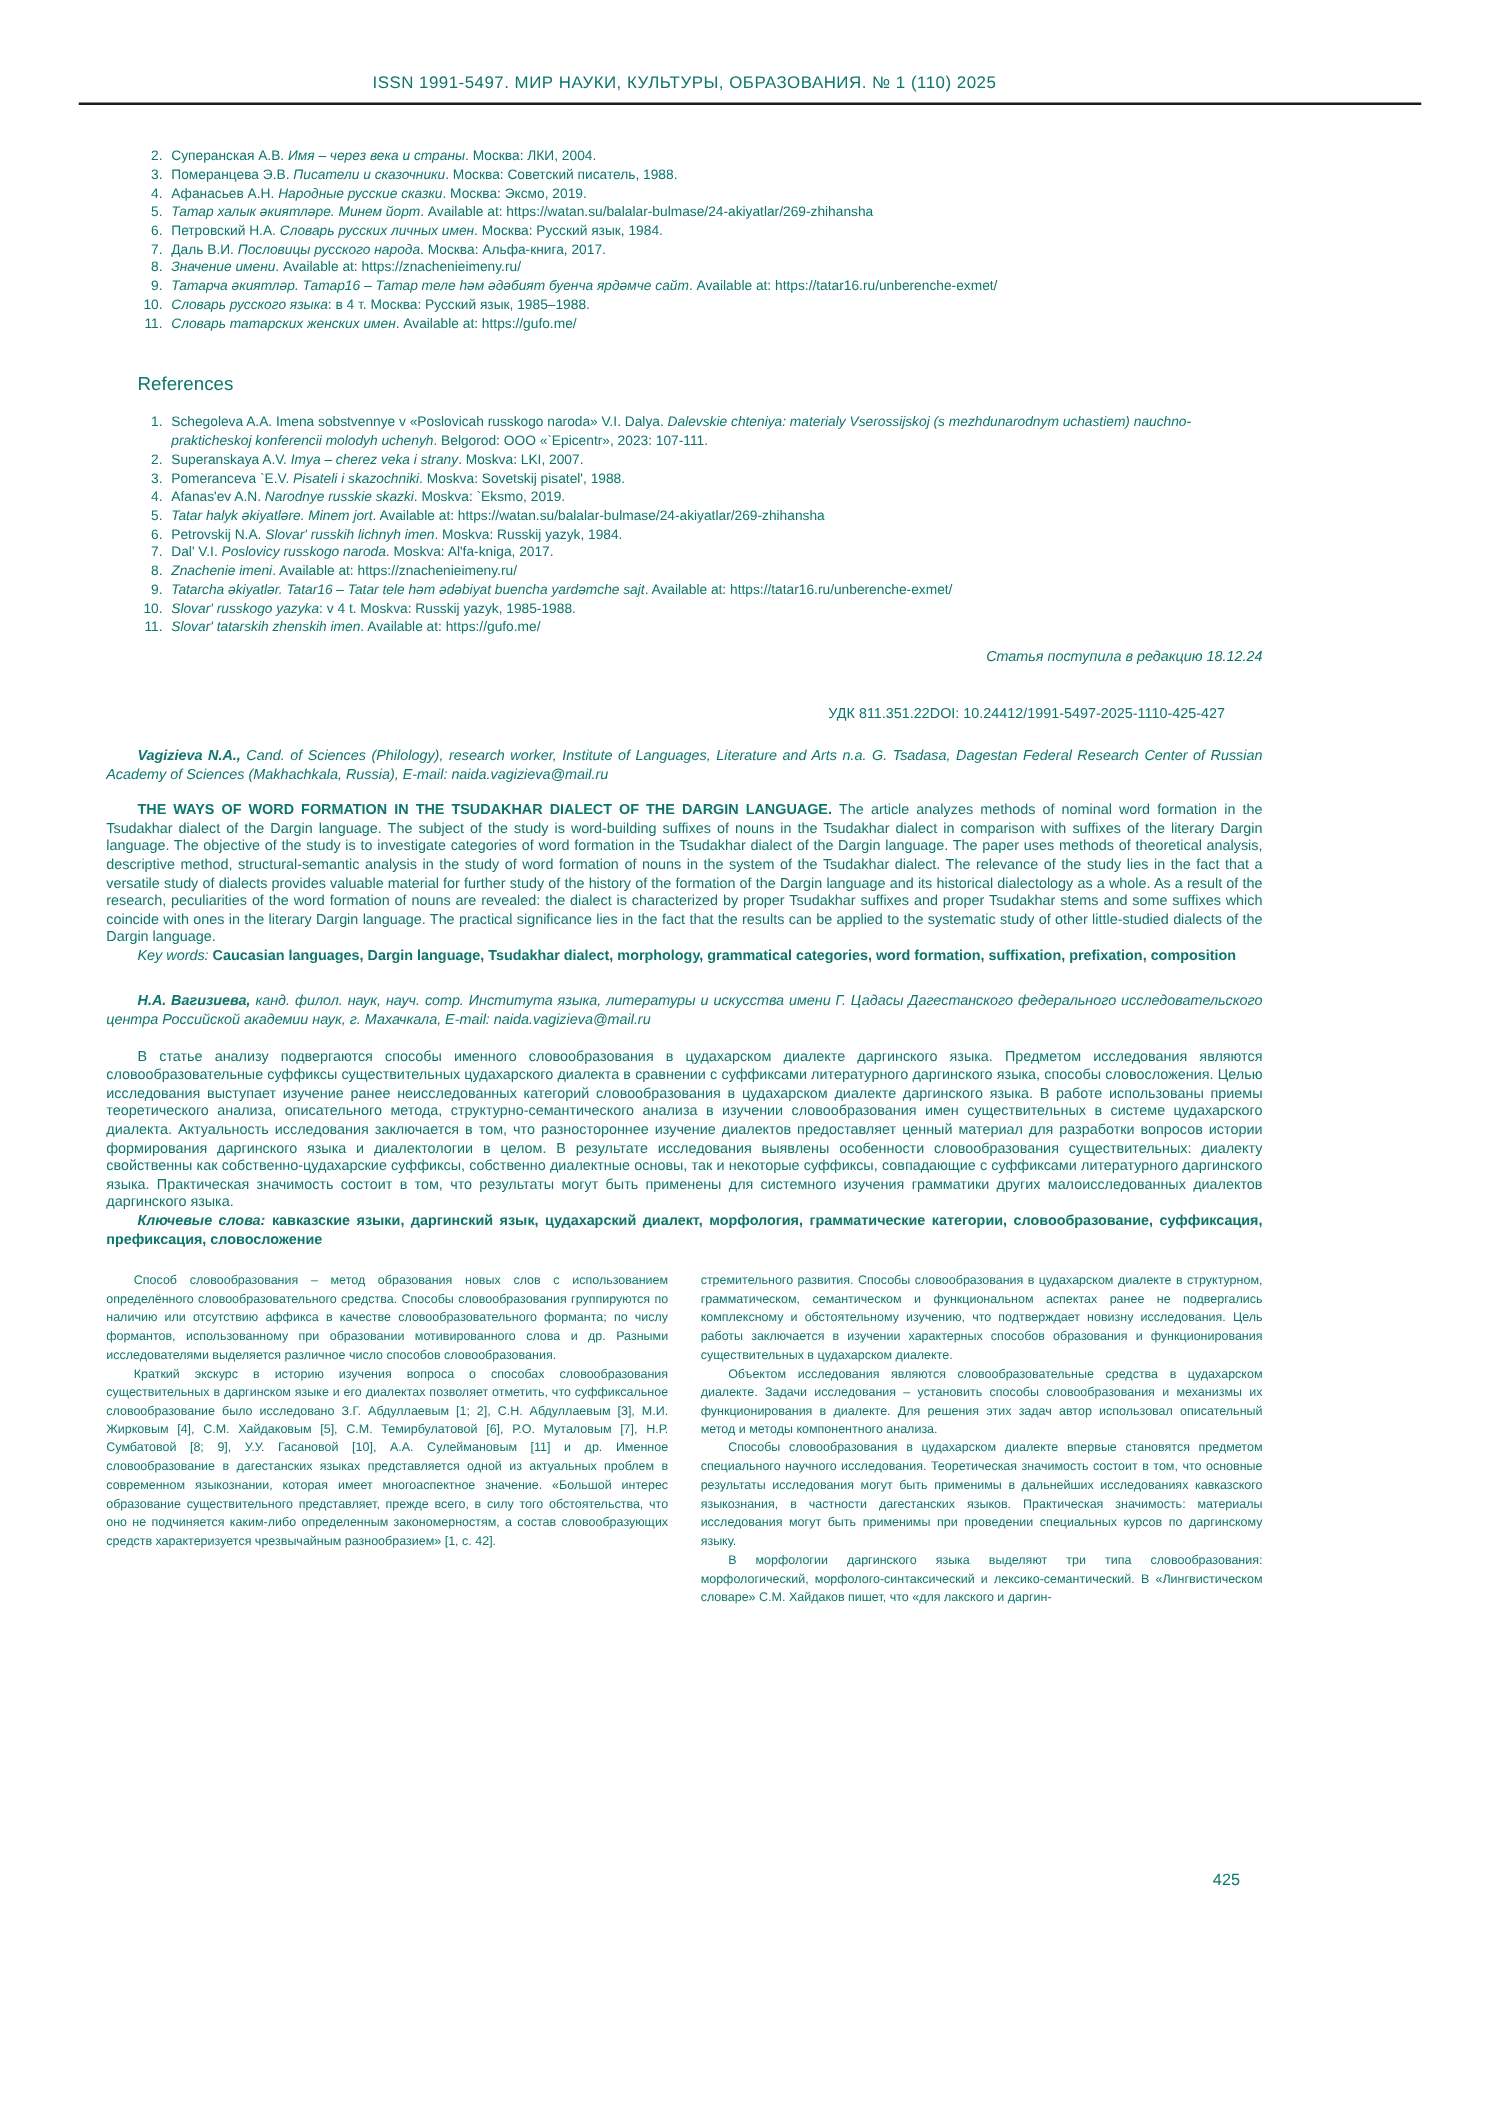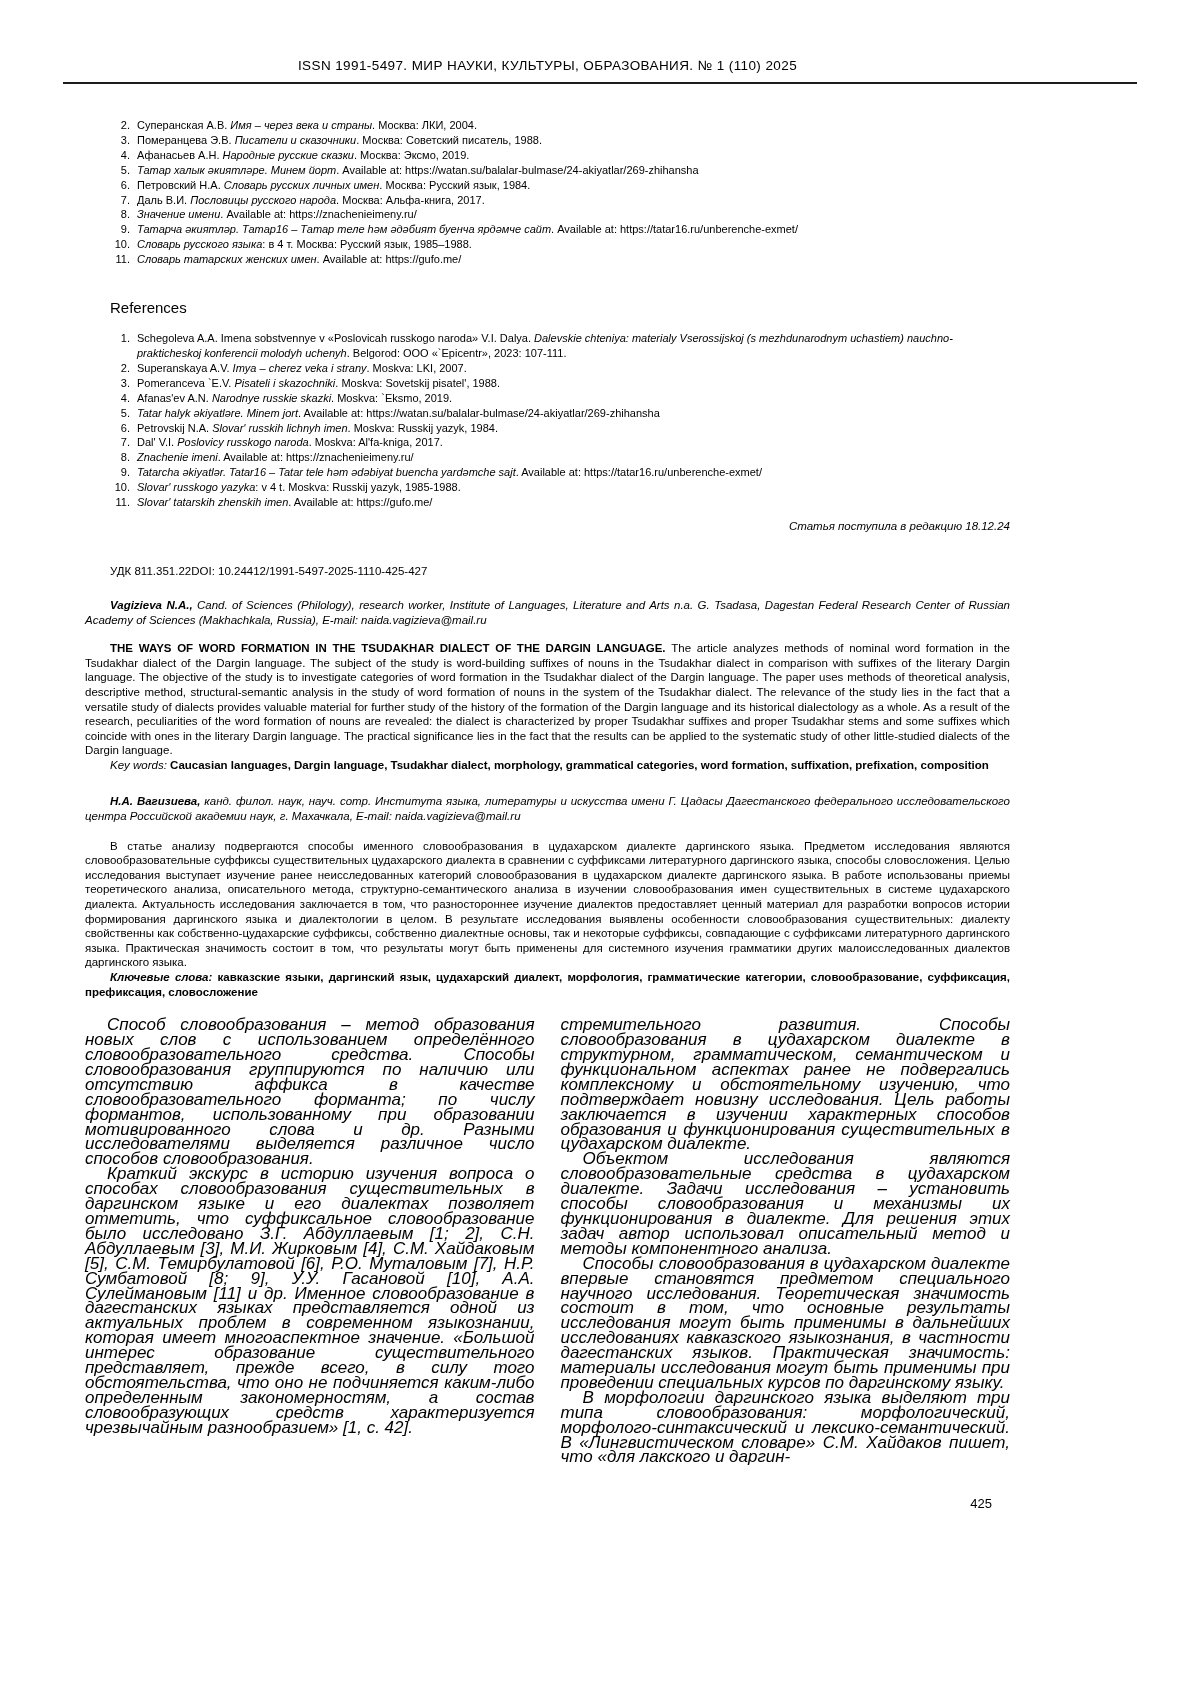--- a/index.html
+++ b/index.html
@@ -1,47 +1,47 @@
 <!DOCTYPE html>
 <html lang="ru"><head>
 <meta charset="utf-8">
 <style>
   * { box-sizing: border-box; margin: 0; padding: 0; }
   html, body { background: #ffffff; }
   .page {
-    width: 1200px; height: 1697px; background: #ffffff; color: #000000;
+    width: 1200px; height: 1697px; background: #ffffff; color: #0f766e;
     font-family: "Liberation Sans", "DejaVu Sans", sans-serif;
     position: relative; overflow: hidden;
   }
   .content { padding: 58px 190px 0 85px; }
   .journal-header { text-align: center; font-size: 13.5px; letter-spacing: 0.4px; }
   .header-rule { height: 0; border-top: 2px solid #1c1c1c; margin: 9px 0 0 -22px; width: 1074px; }
 
   .ref-block { padding-left: 25px; font-size: 11px; line-height: 14.9px; }
   .biblio-list { margin-top: 34px; }
   .refs-list { margin-top: 15px; }
   .ref-row { display: flex; }
   .ref-num { flex: none; width: 20px; text-align: right; margin-right: 7px; }
   .ref-text { flex: 1; }
 
   .refs-heading { margin-top: 32px; padding-left: 25px; font-size: 15px; }
   .received { margin-top: 10px; text-align: right; font-style: italic; font-size: 11.5px; }
-  .udc-doi { margin-top: 33px; display: flex; justify-content: flex-start; font-size: 11.5px; padding: 0 30px 0 25px; }
+  .udc-doi { margin-top: 33px; display: flex; justify-content: flex-end; font-size: 11.5px; padding: 0 30px 0 25px; }
 
   .para { font-size: 11.5px; line-height: 14.6px; text-align: justify; }
   .ind { text-indent: 25px; }
   .author-en { margin-top: 21px; }
   .abstract-en { margin-top: 14px; }
   .author-ru { margin-top: 22px; }
   .title { margin-top: 23px; text-align: center; font-size: 21px; line-height: 26px; font-weight: bold; }
   .abstract-ru { margin-top: 15px; }
 
   .columns { margin-top: 19px; display: flex; gap: 26px; }
   .col { flex: 1; min-width: 0; }
-  .body-para { font-size: 17px; line-height: 14.9px; text-align: justify; font-style: italic; }
+  .body-para { font-size: 10px; line-height: 14.9px; text-align: justify; }
   .body-para.ind { text-indent: 22px; }
 
   .page-number { position: absolute; top: 1496px; right: 208px; font-size: 13px; }
 
   .s-i { font-style: italic; }
   .s-b { font-weight: bold; margin-top: 35px; }
   .s-bi { font-weight: bold; font-style: italic; }
 </style>
 </head>
 <body>

